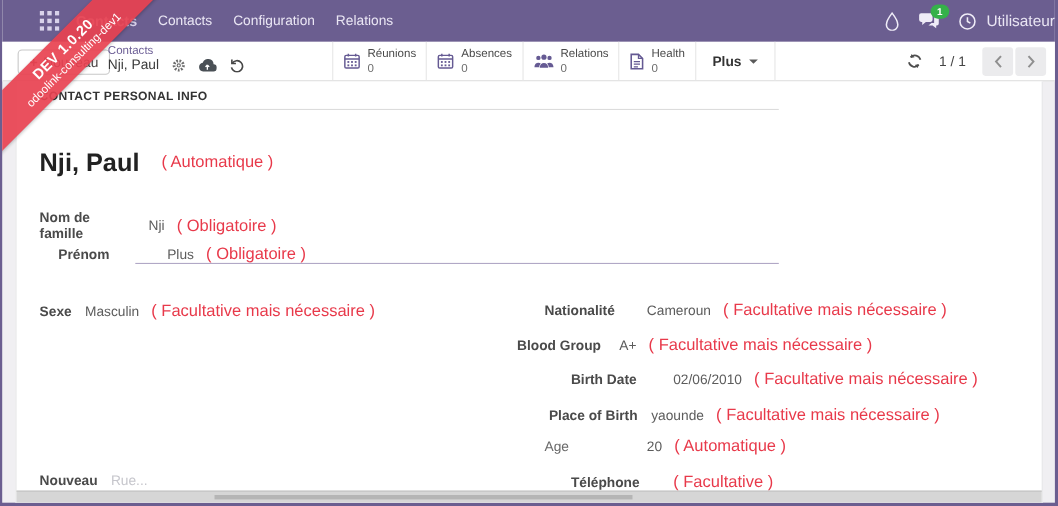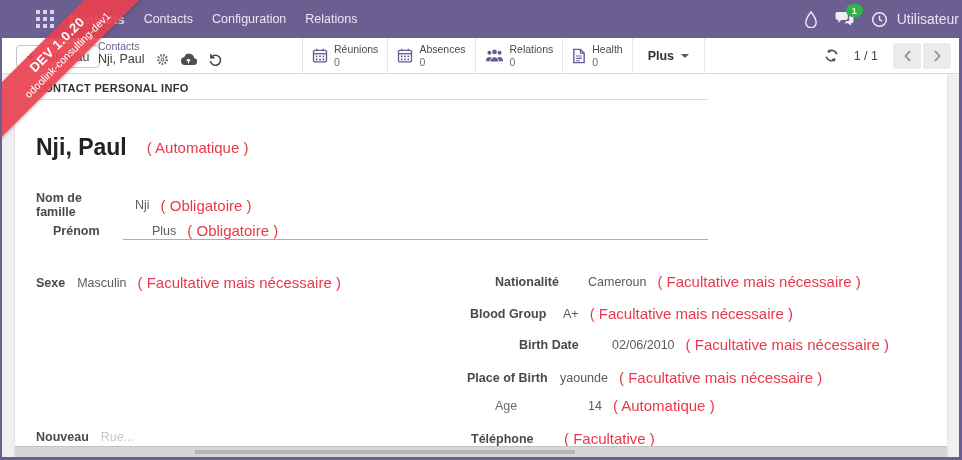--- a/index.html
+++ b/index.html
@@ -290,31 +290,31 @@
     <div class="frow rightcol" style="left:455px;top:231px">
       <span class="flabel">Blood Group</span>
       <span class="fvalue">A+</span>
       <span class="note">( Facultative mais nécessaire )</span>
     </div>
     <div class="frow rightcol" style="left:504px;top:262px">
       <span class="flabel">Birth Date</span>
       <span class="fvalue">02/06/2010</span>
       <span class="note">( Facultative mais nécessaire )</span>
     </div>
-    <div class="frow rightcol" style="left:452px;top:295px">
+    <div class="frow rightcol" style="left:484px;top:295px">
       <span class="flabel">Place of Birth</span>
       <span class="fvalue">yaounde</span>
       <span class="note">( Facultative mais nécessaire )</span>
     </div>
     <div class="frow rightcol" style="left:480px;top:323px">
       <span class="flabel muted">Age</span>
-      <span class="fvalue">14</span>
+      <span class="fvalue">20</span>
       <span class="note">( Automatique )</span>
     </div>
-    <div class="frow rightcol" style="left:456px;top:356px">
+    <div class="frow rightcol" style="left:504px;top:356px">
       <span class="flabel">Téléphone</span>
       <span class="note">( Facultative )</span>
     </div>
 
     <div class="bstrip">
       <span class="bsmudge"></span>
     </div>
   </div>
 
   <div class="ribbon">

